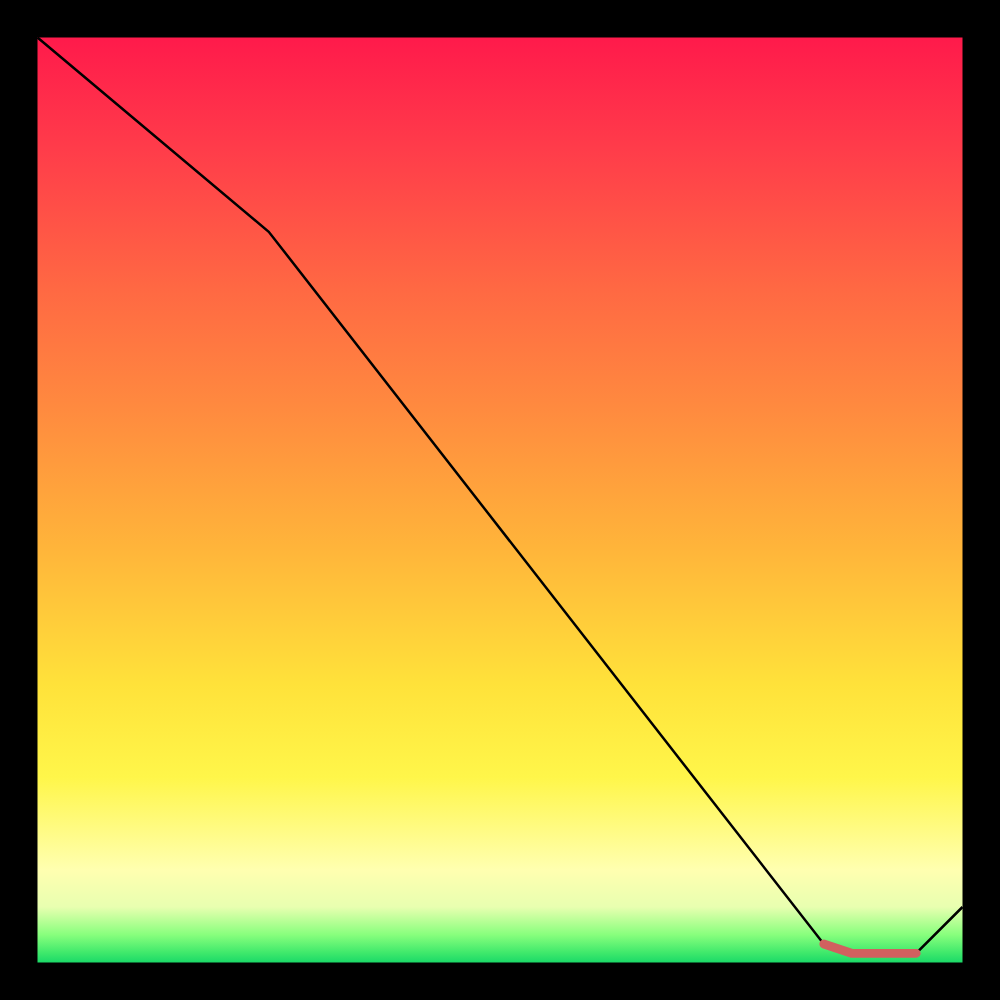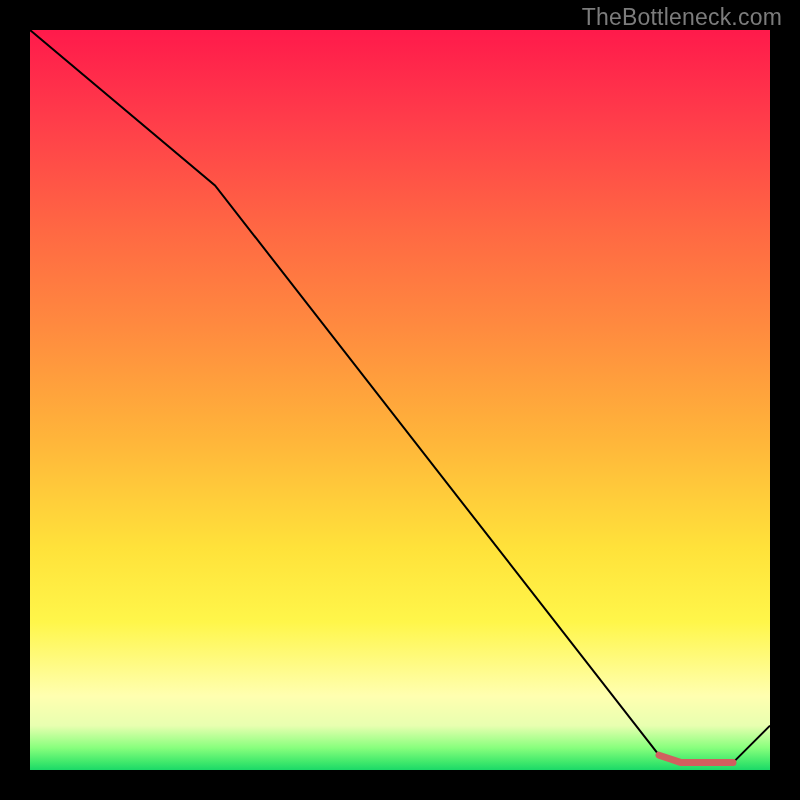--- a/index.html
+++ b/index.html
@@ -56,21 +56,20 @@
     top: 30px;
     width: 740px;
     height: 740px;
     overflow: visible;
   }
 </style>
 </head>
 <body>
 
 <div class="frame">
-  <div class="watermark">TheBottleneck.com</div>
 
   <div class="plot-area"></div>
 
   <svg class="overlay" viewBox="0 0 740 740" preserveAspectRatio="none">
     <g>
         <path d="M0.00 0.00 L185.00 155.40 L629.00 725.20 L651.20 732.60 L703.00 732.60 L740.00 695.60" fill="none" stroke="#000000" stroke-width="2"></path>
         <path d="M629.00 725.20 L651.20 732.60 L703.00 732.60" fill="none" stroke="#d1605f" stroke-width="7" stroke-linecap="round" stroke-linejoin="round"></path>
       </g>
   </svg>
 </div>

